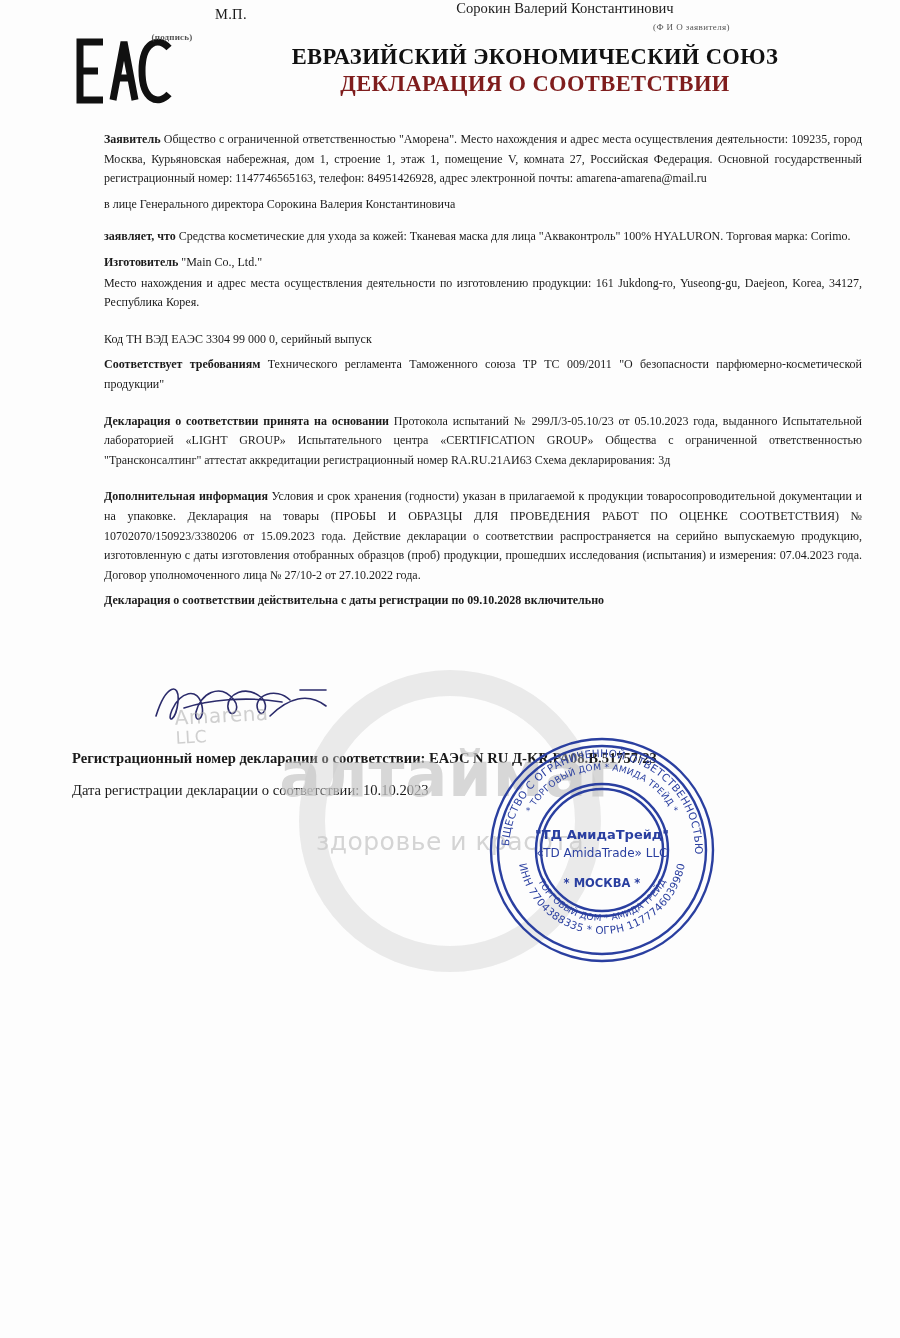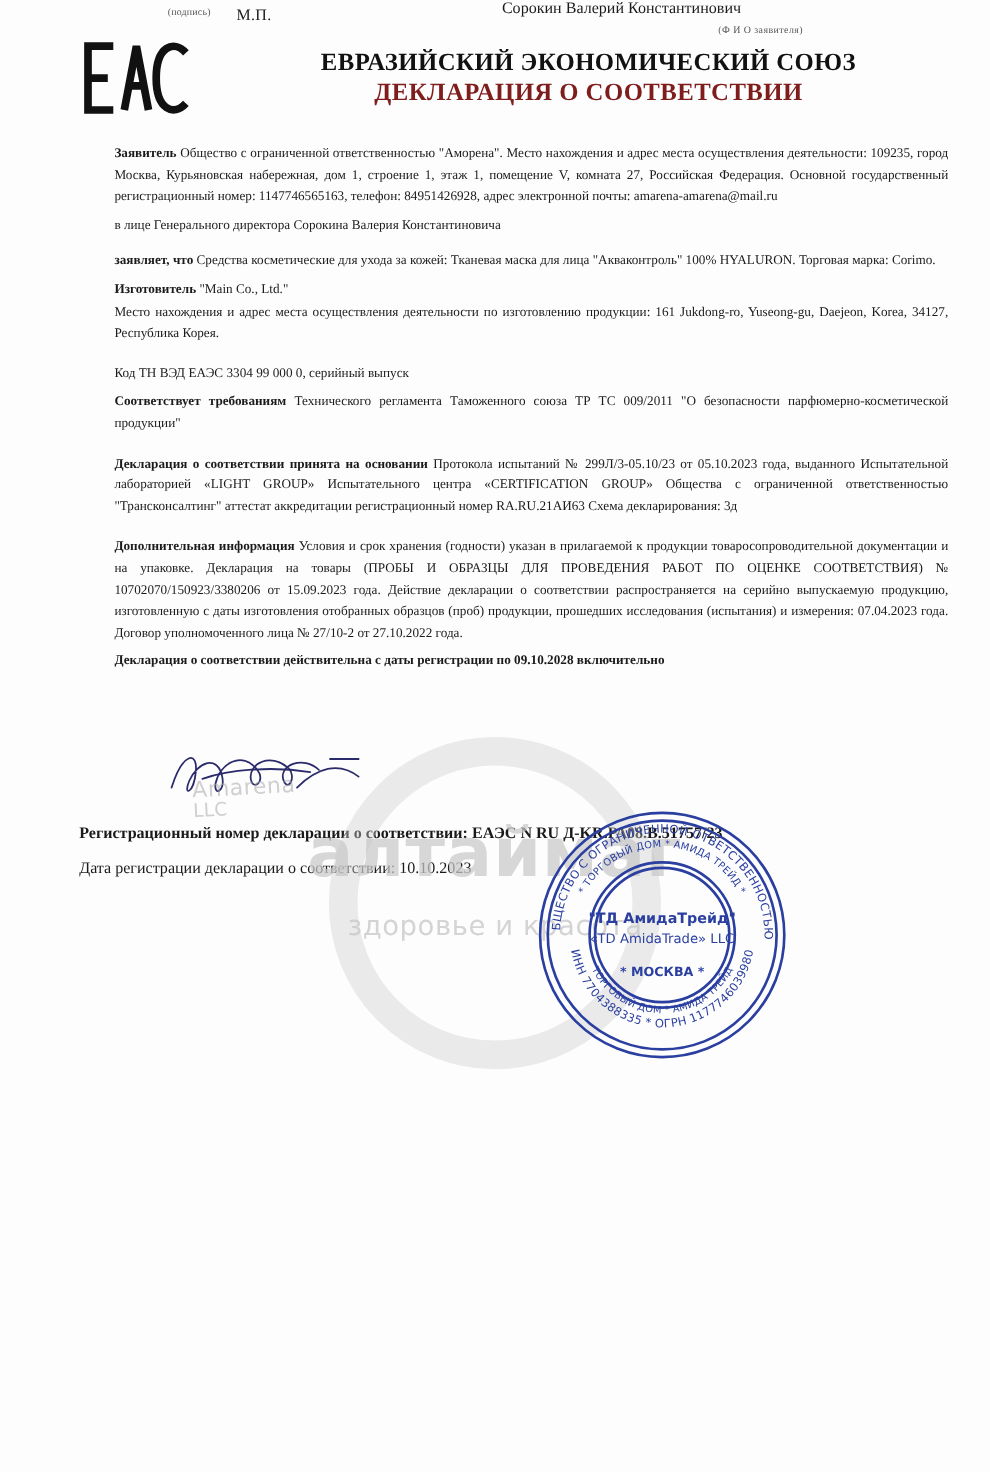--- a/index.html
+++ b/index.html
@@ -89,21 +89,22 @@
     position: absolute;
     left: 72px;
     top: 0;
     width: 200px;
     text-align: center;
   }
   .sign-caption {
     font-size: 9px;
     color: #555;
     letter-spacing: 0.2px;
-    margin-top: 6px;
+    margin-top: 32px;
+    font-weight: bold;
   }
   .mp {
     position: absolute;
     left: 215px;
     top: 6px;
     font-size: 14.5px;
     font-weight: normal;
     letter-spacing: 0.3px;
   }
   .sign-right {

